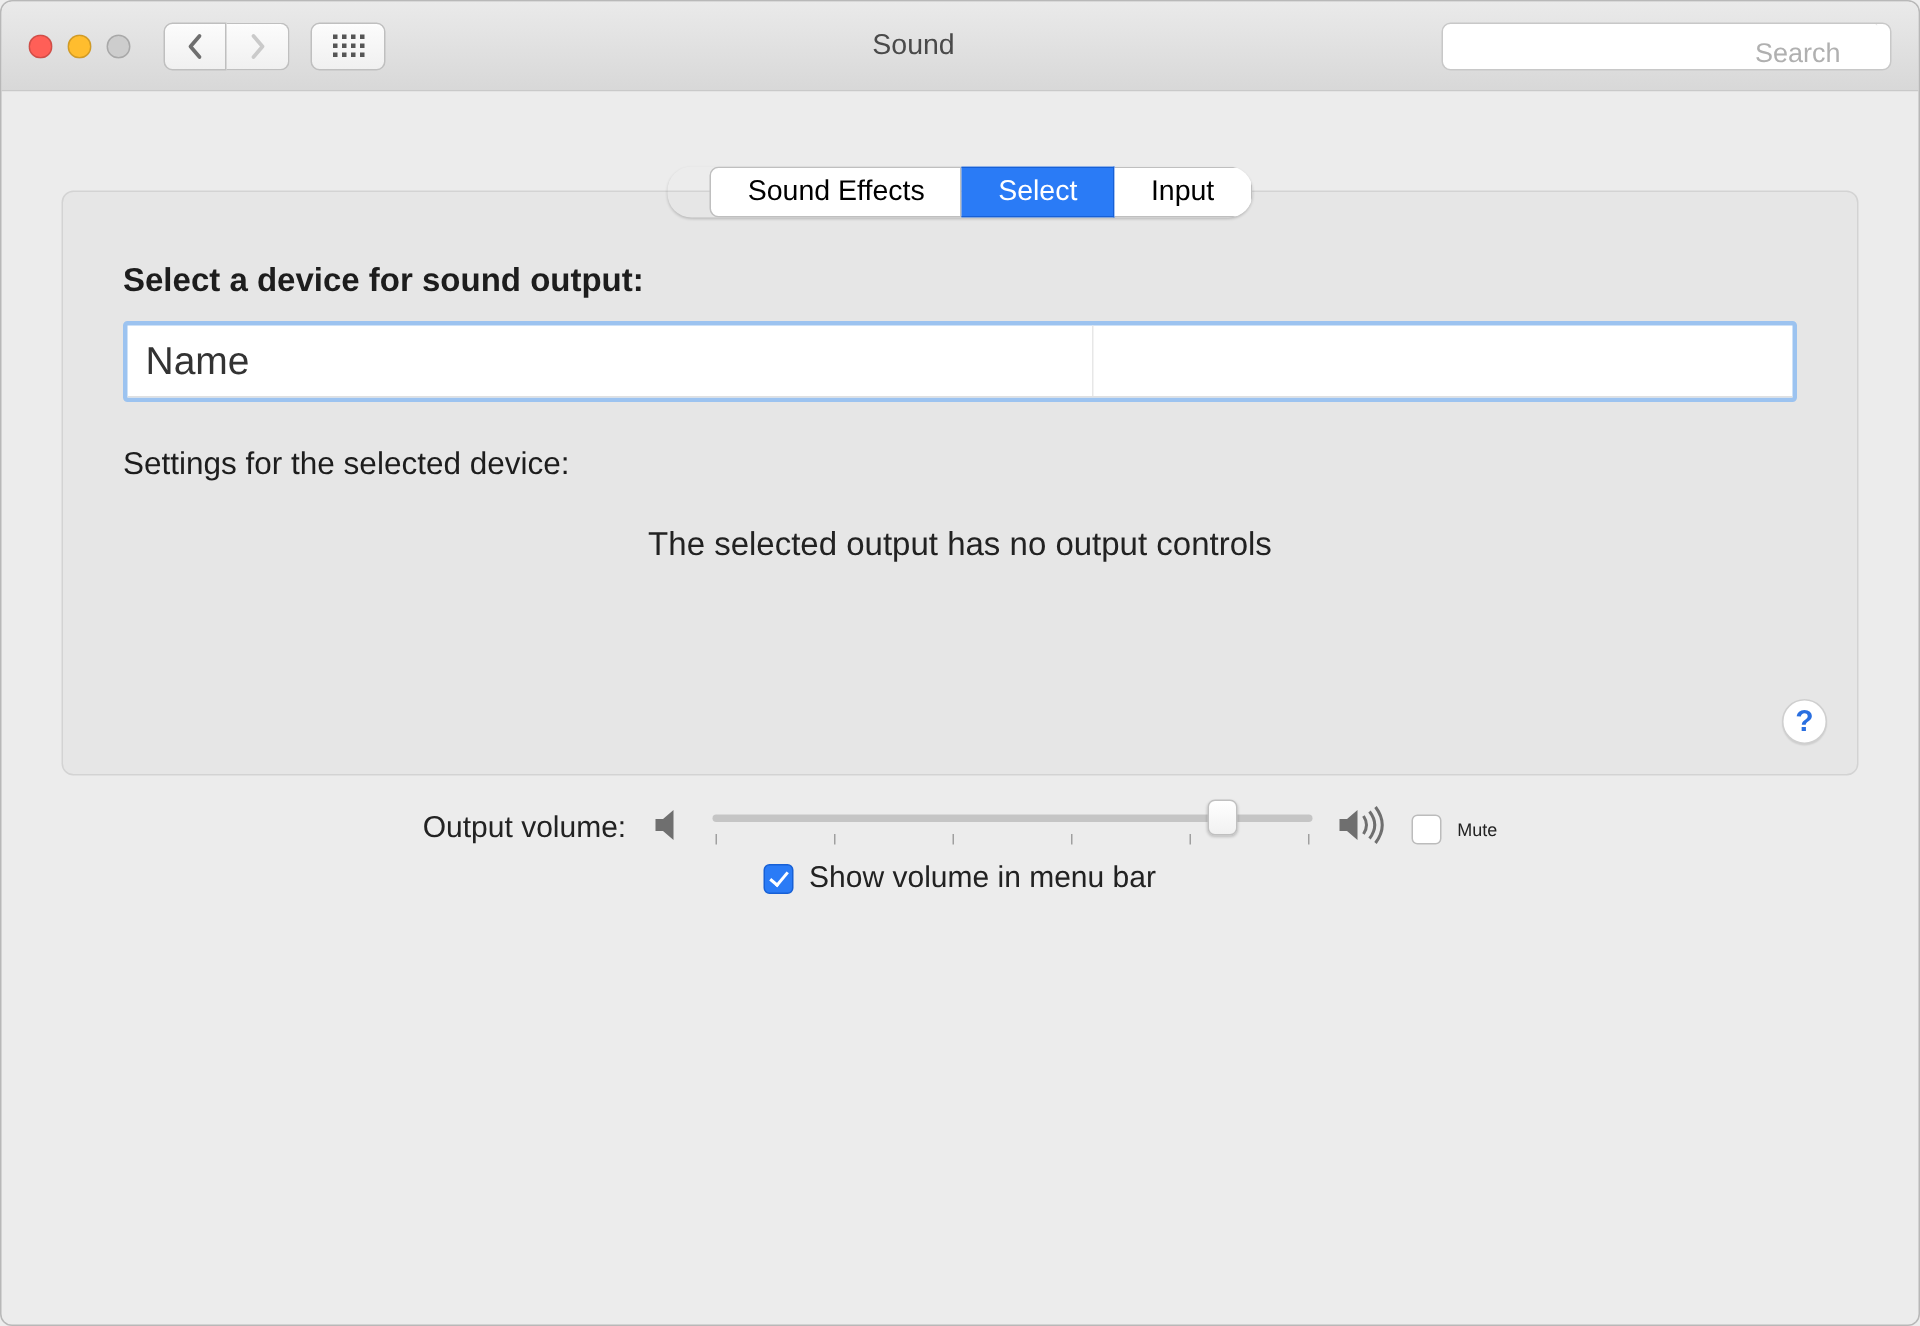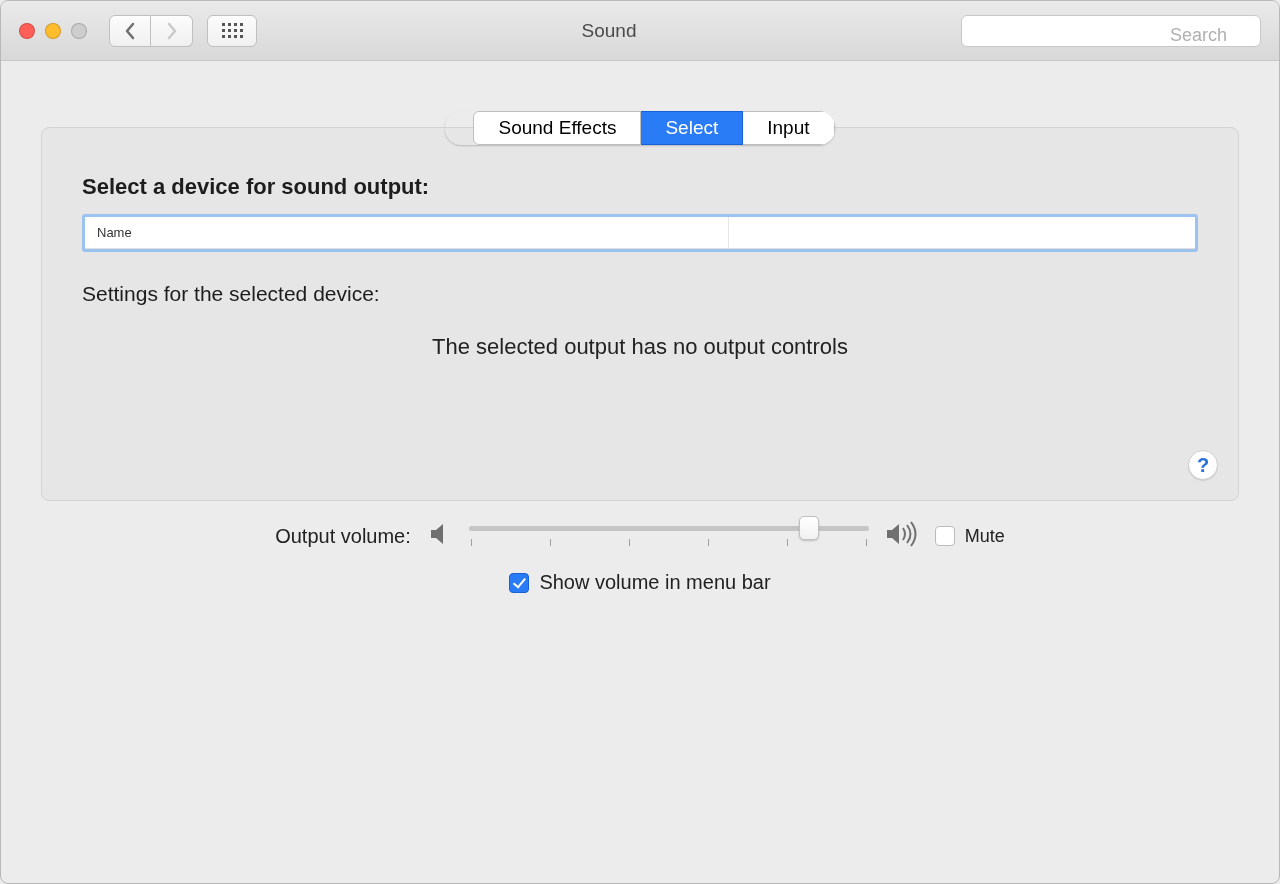--- a/index.html
+++ b/index.html
@@ -91,21 +91,21 @@
       padding: 46px 40px 30px 40px;
       position: relative;
     }
     .heading { font-weight: 700; font-size: 22px; color: #1d1d1d; margin-bottom: 14px; }
     .table-wrap {
       border: 3px solid #9cc3f0;
       border-radius: 3px;
       background: #fff;
     }
     .thead { display: flex; border-bottom: 1px solid #e0e0e0; }
-    .thcell { padding: 8px 12px; font-size: 13px; color: #333; }
+    .thcell { padding: 8px 12px; font-size: 26px; color: #333; }
     .col-name { flex: 0 0 58%; border-right: 1px solid #e7e7e7; }
     .col-type { flex: 1; }
     .trow { display: flex; font-size: 22px; }
     .tcell { padding: 6px 10px; }
     .trow .col-name { border-right: none; }
     .trow.selected { background: #0850e2; color: #fff; }
     .divider { height: 1px; background: #c4c4c4; margin: 4px 8px; }
 
     .settings-heading { font-size: 21px; color: #1d1d1d; margin: 30px 0 28px 0; }
     .no-controls { text-align: center; font-size: 22px; color: #222; margin-bottom: 110px; }
@@ -140,22 +140,22 @@
     .checkbox {
       width: 20px; height: 20px; border: 1px solid #bcbcbc; border-radius: 4px;
       background: #fff; display: inline-flex; align-items: center; justify-content: center;
       vertical-align: middle;
     }
     .checkbox.checked { background: #2a7bf6; border-color: #1760d6; }
     .checkbox.checked::after {
       content: ""; width: 5px; height: 10px; border: solid #fff; border-width: 0 2.5px 2.5px 0;
       transform: rotate(40deg) translate(-1px,-1px);
     }
-    .mute-row { display: flex; align-items: center; gap: 10px; font-size: 18px; color: #222; }
-    .showvol-row { display: flex; align-items: center; justify-content: center; gap: 10px; margin-top: 20px; font-size: 20px; color: #222; }
+    .mute-row { display: flex; align-items: center; gap: 10px; font-size: 12px; color: #222; }
+    .showvol-row { display: flex; align-items: center; justify-content: center; gap: 10px; margin-top: 6px; font-size: 20px; color: #222; }
   </style>
 </head>
 <body>
 
 <div class="window">
 
   <div class="titlebar">
     <div class="traffic-lights">
       <div class="traffic close"></div>
       <div class="traffic min"></div>

